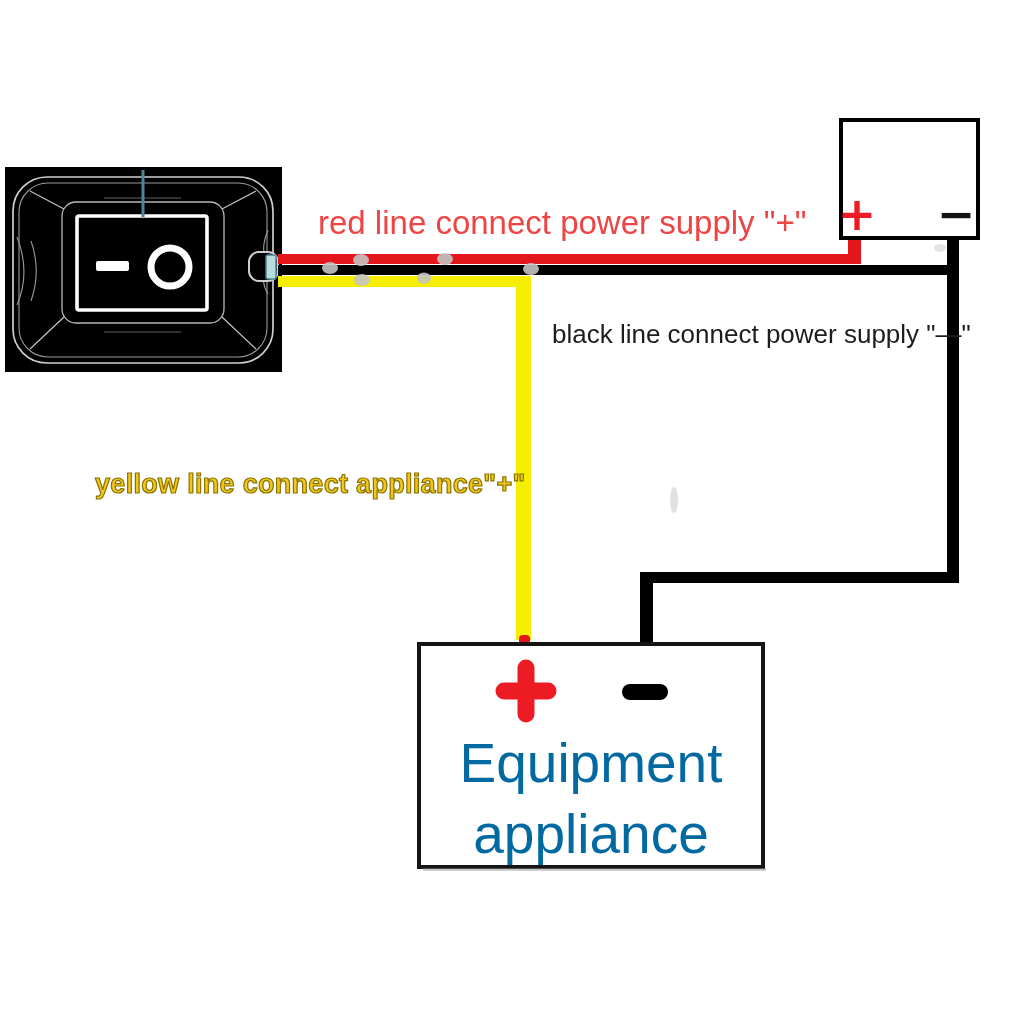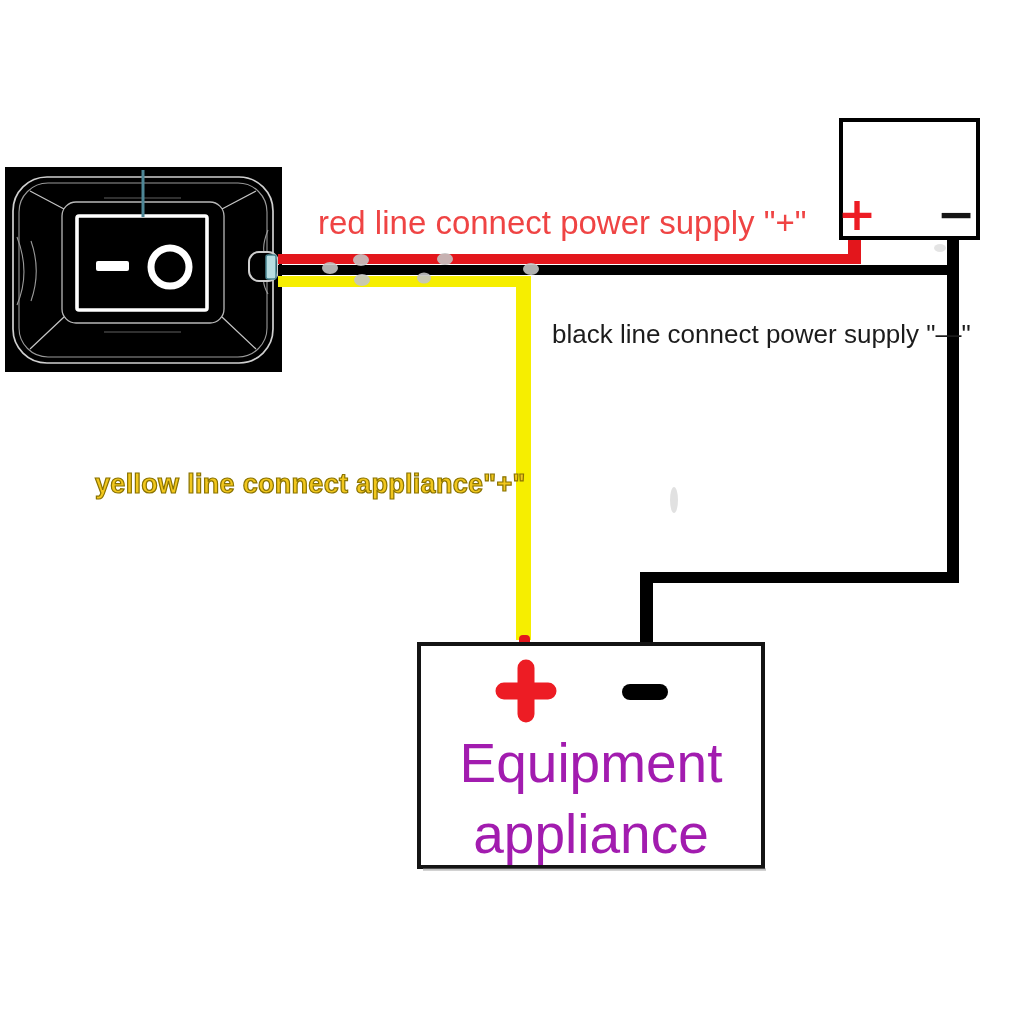--- a/index.html
+++ b/index.html
@@ -8,21 +8,21 @@
   #stage svg{position:absolute;left:0;top:0;}
   .lbl{position:absolute;white-space:nowrap;}
   .red-label{left:318px;top:204px;font-size:33px;color:#ef4444;}
   .black-label{left:552px;top:283px;font-size:26px;color:#1c1c1c;margin-top:36px;}
   .yellow-label{left:95px;top:469px;font-size:27px;font-weight:bold;color:#f2c71d;
                 -webkit-text-stroke:1.2px #8a7300;letter-spacing:.3px;}
   .note-label{left:55px;top:941px;font-size:35px;color:#d6252d;}
   .ps-title{left:841px;top:126px;width:137px;text-align:center;white-space:normal;
             font-family:"DejaVu Sans",sans-serif;font-weight:bold;font-size:31px;line-height:36px;color:#0d0d0d;}
   .eq-title{left:421px;top:728px;width:340px;text-align:center;white-space:normal;
-            font-size:55px;line-height:71px;color:#a21caf;}
+            font-size:55px;line-height:71px;color:#0369a1;}
 </style>
 </head>
 <body>
 
 <div id="stage">
 
   <svg width="1010" height="1010" viewBox="0 0 1010 1010">
 
     <g>
       <rect x="5" y="167" width="277" height="205" fill="#000"></rect>

